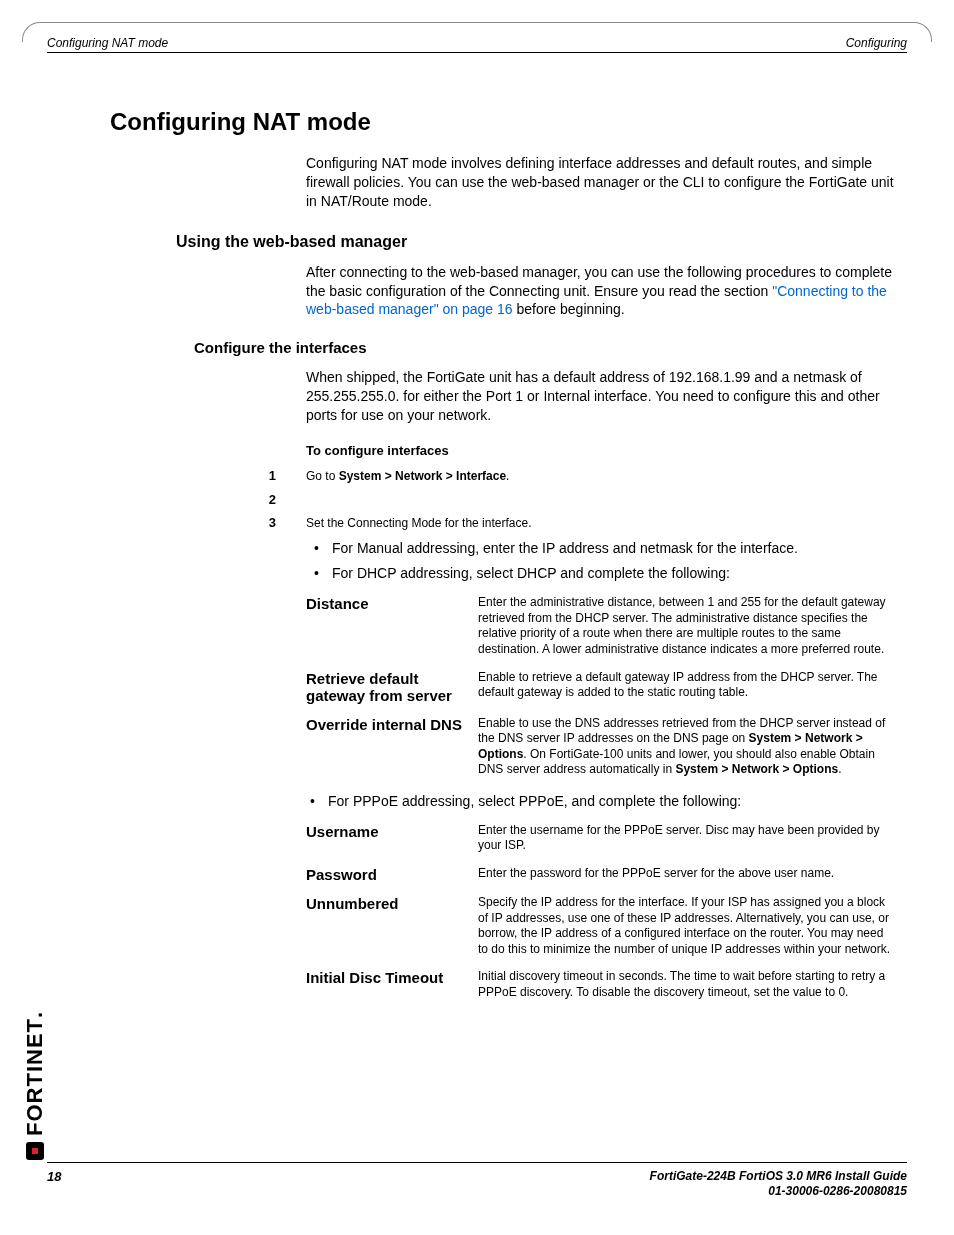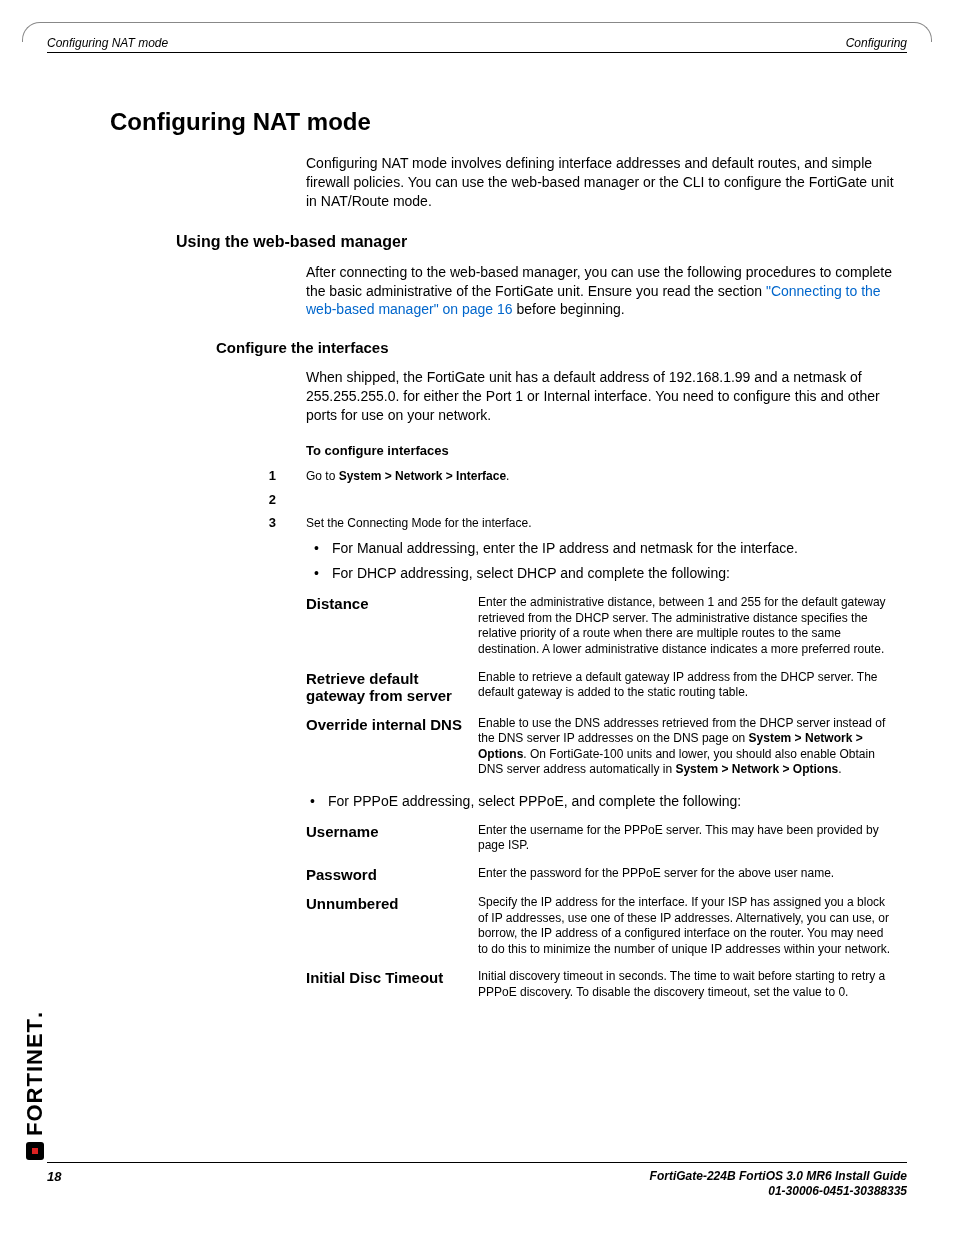--- a/index.html
+++ b/index.html
@@ -85,21 +85,21 @@
     .h2 {
       font-size: 16px;
       font-weight: bold;
       margin-left: 66px;
       margin-bottom: 12px;
       margin-top: 8px;
     }
     .h3 {
       font-size: 15px;
       font-weight: bold;
-      margin-left: 106px;
+      margin-left: 84px;
       margin-bottom: 12px;
       margin-top: 20px;
     }
     .para {
       margin-left: 196px;
       font-size: 14px;
       line-height: 1.35;
       margin-bottom: 14px;
     }
     .link {
@@ -229,21 +229,21 @@
 <div class="header-left">Configuring NAT mode</div>
 <div class="header-right">Configuring</div>
 <div class="header-underline"></div>
 
 <div class="content">
   <div class="h1">Configuring NAT mode</div>
   <div class="intro">Configuring NAT mode involves defining interface addresses and default routes, and simple firewall policies. You can use the web-based manager or the CLI to configure the FortiGate unit in NAT/Route mode.</div>
 
   <div class="h2">Using the web-based manager</div>
   <div class="para">
-    <span>After connecting to the web-based manager, you can use the following procedures to complete the basic administrative of the FortiGate unit. Ensure you read the section </span><span class="link">"Connecting to the web-based manager" on page 16</span><span> before beginning.</span>
+    <span>After connecting to the web-based manager, you can use the following procedures to complete the basic configuration of the Connecting unit. Ensure you read the section </span><span class="link">"Connecting to the web-based manager" on page 16</span><span> before beginning.</span>
   </div>
 
   <div class="h3">Configure the interfaces</div>
   <div class="para">When shipped, the FortiGate unit has a default address of 192.168.1.99 and a netmask of 255.255.255.0. for either the Port 1 or Internal interface. You need to configure this and other ports for use on your network.</div>
 
   <div class="h4">To configure interfaces</div>
 
   <div class="step">
     <div class="step-num">1</div>
     <div class="step-text">
@@ -289,21 +289,21 @@
   <div class="bullet-list" style="margin-left:196px;">
     <div class="bullet-item">
       <div class="bullet-dot">•</div>
       <div class="bullet-text">For PPPoE addressing, select PPPoE, and complete the following:</div>
     </div>
   </div>
 
   <div class="def-table">
     <div class="def-row">
       <div class="def-term">Username</div>
-      <div class="def-desc">Enter the username for the PPPoE server. This may have been provided by page ISP.</div>
+      <div class="def-desc">Enter the username for the PPPoE server. Disc may have been provided by your ISP.</div>
     </div>
     <div class="def-row">
       <div class="def-term">Password</div>
       <div class="def-desc">Enter the password for the PPPoE server for the above user name.</div>
     </div>
     <div class="def-row">
       <div class="def-term">Unnumbered</div>
       <div class="def-desc">
         <div>Specify the IP address for the interface. If your ISP has assigned you a block of IP addresses, use one of these IP addresses. Alternatively, you can use, or borrow, the IP address of a configured interface on the router. You may need to do this to minimize the number of unique IP addresses within your network.</div>
       </div>
@@ -320,16 +320,16 @@
   <span>FORTINET</span>
     <span>.</span>
 </div>
 
 <div class="footer">
   <div class="footer-line"></div>
   <div>
     <span class="footer-page">18</span>
     <div class="footer-text">
       <div>FortiGate-224B FortiOS 3.0 MR6 Install Guide</div>
-      <div>01-30006-0451-30388335</div>
+      <div>01-30006-0286-20080815</div>
     </div>
   </div>
 </div>
 
 </body></html>

